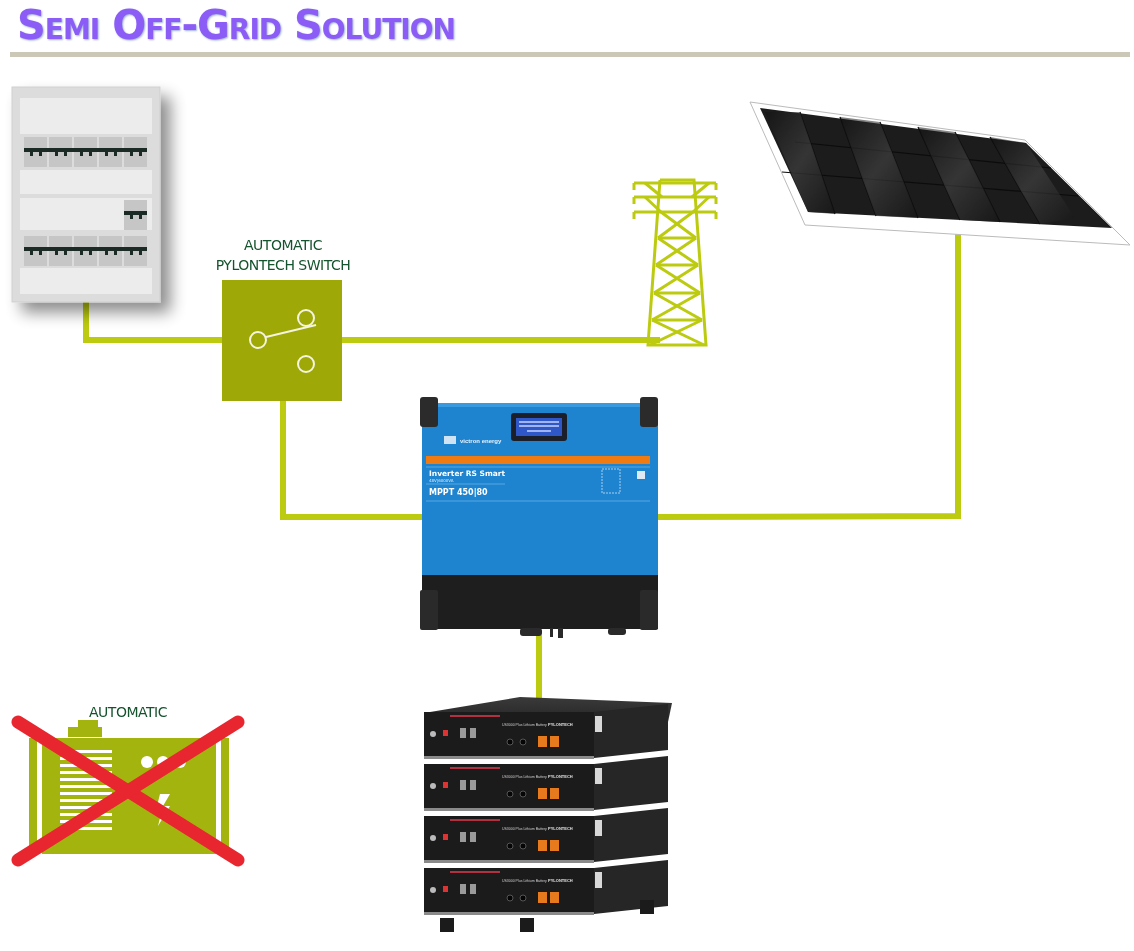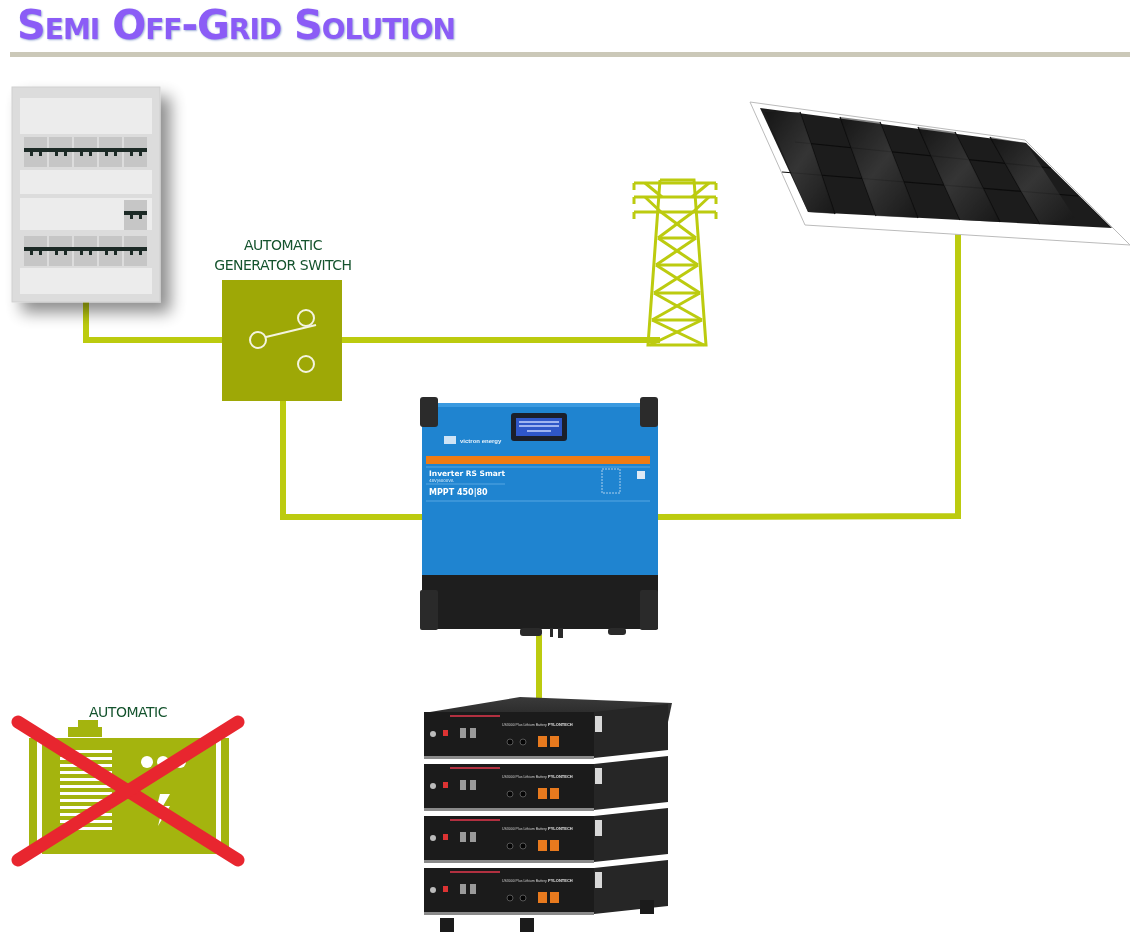--- a/index.html
+++ b/index.html
@@ -302,15 +302,15 @@
     </g>
   </g>
   <g stroke="#e8262f" stroke-width="13" stroke-linecap="round">
     <line x1="18" y1="722" x2="238" y2="860"></line>
     <line x1="238" y1="722" x2="18" y2="860"></line>
   </g>
 </svg>
 
 <div class="label" style="left:213px; top:235px; width:140px;">
   <div>AUTOMATIC</div>
-  <div>GENERATOR SWITCH</div>
+  <div>PYLONTECH SWITCH</div>
 </div>
 <div class="label" style="left:68px; top:702px; width:120px;">AUTOMATIC</div>
 
 </body></html>

